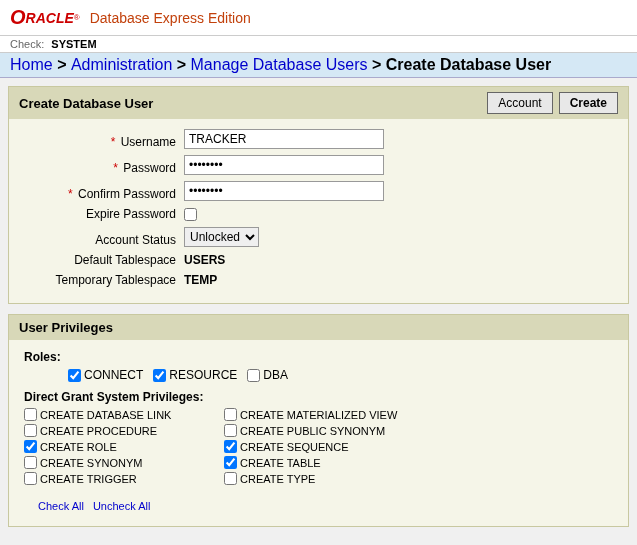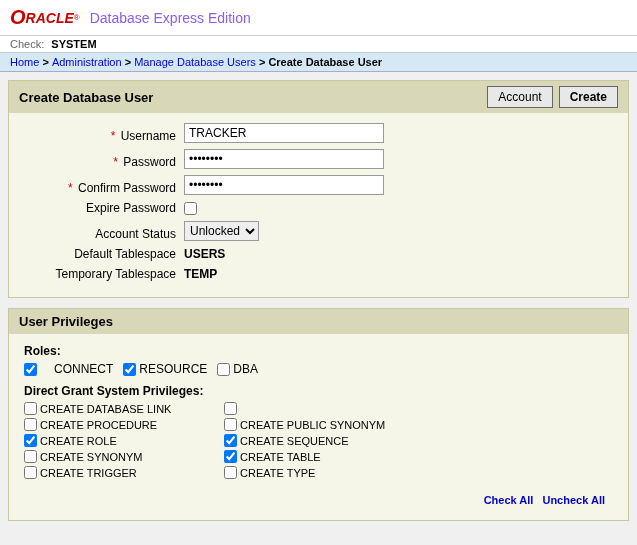--- a/index.html
+++ b/index.html
@@ -7,21 +7,21 @@
 
     
     #header { background: #fff; padding: 6px 10px; display: flex; align-items: center; border-bottom: 1px solid #ccc; }
 
     
     #user-bar { background: #fff; padding: 2px 10px; font-size: 11px; border-bottom: 1px solid #ccc; }
     #user-bar .label { color: #666; }
     #user-bar .username { font-weight: bold; }
 
     
-    #breadcrumb { background: #d5e8f5; padding: 3px 10px; font-size: 11px; border-bottom: 1px solid #aac; }
+    #breadcrumb { background: #d5e8f5; padding: 3px 10px; font-size: 16px; border-bottom: 1px solid #aac; }
     #breadcrumb a { color: #0000cc; text-decoration: none; }
     #breadcrumb span { color: #000; font-weight: bold; }
 
     
     #content { padding: 8px; }
 
     
     .panel { background: #f5f5e8; border: 1px solid #c8c8a0; margin-bottom: 10px; }
     .panel-header { background: #d8d8b8; padding: 5px 10px; font-size: 13px; font-weight: bold; display: flex; justify-content: space-between; align-items: center; }
     .panel-body { padding: 10px 15px; }
@@ -35,21 +35,21 @@
 
     
     .btn { padding: 3px 10px; font-size: 12px; cursor: pointer; border: 1px solid #666; background: #e8e8e8; }
 
     
     .priv-section { margin-bottom: 8px; }
     .priv-section-title { font-size: 12px; font-weight: bold; margin-bottom: 4px; }
     .priv-item { display: flex; align-items: center; gap: 3px; font-size: 11px; width: 200px; margin-bottom: 3px; }
     .priv-item input[type=checkbox] { margin: 0; }
 
-    .check-links { text-align: right; font-size: 11px; padding: 4px 8px; font-weight: bold; }
+    .check-links { text-align: left; font-size: 11px; padding: 4px 8px; }
     .check-links a { color: #0000cc; text-decoration: none; margin-left: 6px; }
 
     
     select { font-size: 12px; border: 1px solid #999; padding: 1px; }
 
     .header-left { display: flex; align-items: center; gap: 4px; }
 
     
     .oracle-logo-box { display: flex; align-items: center; }
     .oracle-logo-box .o { color: #cc0000; font-weight: bold; font-size: 20px; font-style: italic; }
@@ -59,21 +59,21 @@
 </head>
 <body>
 
 <div id="header">
   <div class="header-left">
     <div class="oracle-logo-box">
       <span class="o">O</span>
         <span class="racle">RACLE</span>
         <span class="reg">®</span>
     </div>
-    <span style="font-size:14px; margin-left:6px; color:#8b5cf6;">Database Express Edition</span>
+    <span style="font-size:14px; margin-left:6px; color:#c2410c;">Database Express Edition</span>
   </div>
 </div>
 
 <div id="user-bar">
   <span class="label">Check:</span>
   <span class="username" style="margin-left:4px;text-align:center;">SYSTEM</span>
 </div>
 
 <div id="breadcrumb">
   <a href="#">Home</a><span> &gt; </span><a href="#">Administration</a><span> &gt; </span><a href="#">Manage Database Users</a><span> &gt; </span><span>Create Database User</span>
@@ -152,21 +152,21 @@
   <div class="panel">
     <div class="panel-header">
       <span>User Privileges</span>
     </div>
     <div class="panel-body">
 
       <div class="priv-section">
         <div class="priv-section-title">Roles:</div>
         <div style="display:flex; gap:10px; align-items:center; flex-wrap:wrap;">
 
-          <div style="display:flex; align-items:center; gap:17px;">
+          <div style="display:flex; align-items:center; gap:3px;margin-left:44px;">
             <input type="checkbox" checked="" style="">
             <span>CONNECT</span>
           </div>
 
           <div style="display:flex; align-items:center; gap:3px;">
             <input type="checkbox" checked="" style="">
             <span>RESOURCE</span>
           </div>
 
           <div style="display:flex; align-items:center; gap:3px;">
@@ -179,20 +179,21 @@
       <div class="priv-section">
         <div class="priv-section-title">Direct Grant System Privileges:</div>
         <div style="display:flex; flex-wrap:wrap;">
 
           <div class="priv-item">
             <input type="checkbox" style="">
             <span>CREATE DATABASE LINK</span>
           </div>
           <div class="priv-item">
             <input type="checkbox" style="">
+            <span>CREATE MATERIALIZED VIEW</span>
           </div>
           <div class="priv-item">
             <input type="checkbox" style="">
             <span>CREATE PROCEDURE</span>
           </div>
 
           <div class="priv-item">
             <input type="checkbox" style="">
             <span>CREATE PUBLIC SYNONYM</span>
           </div>

